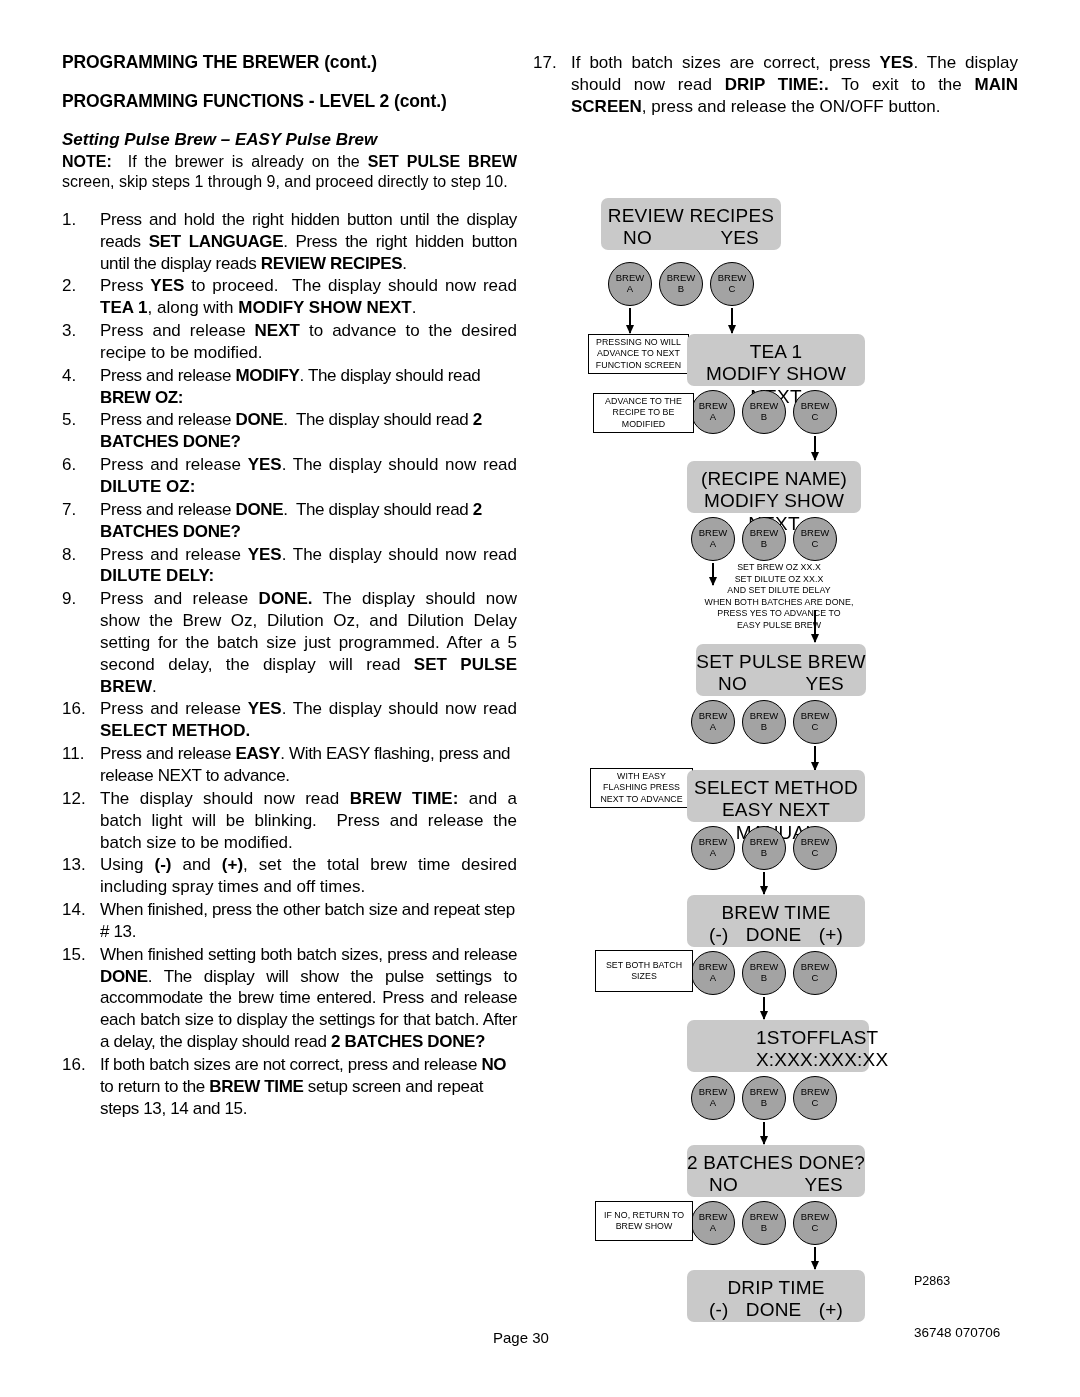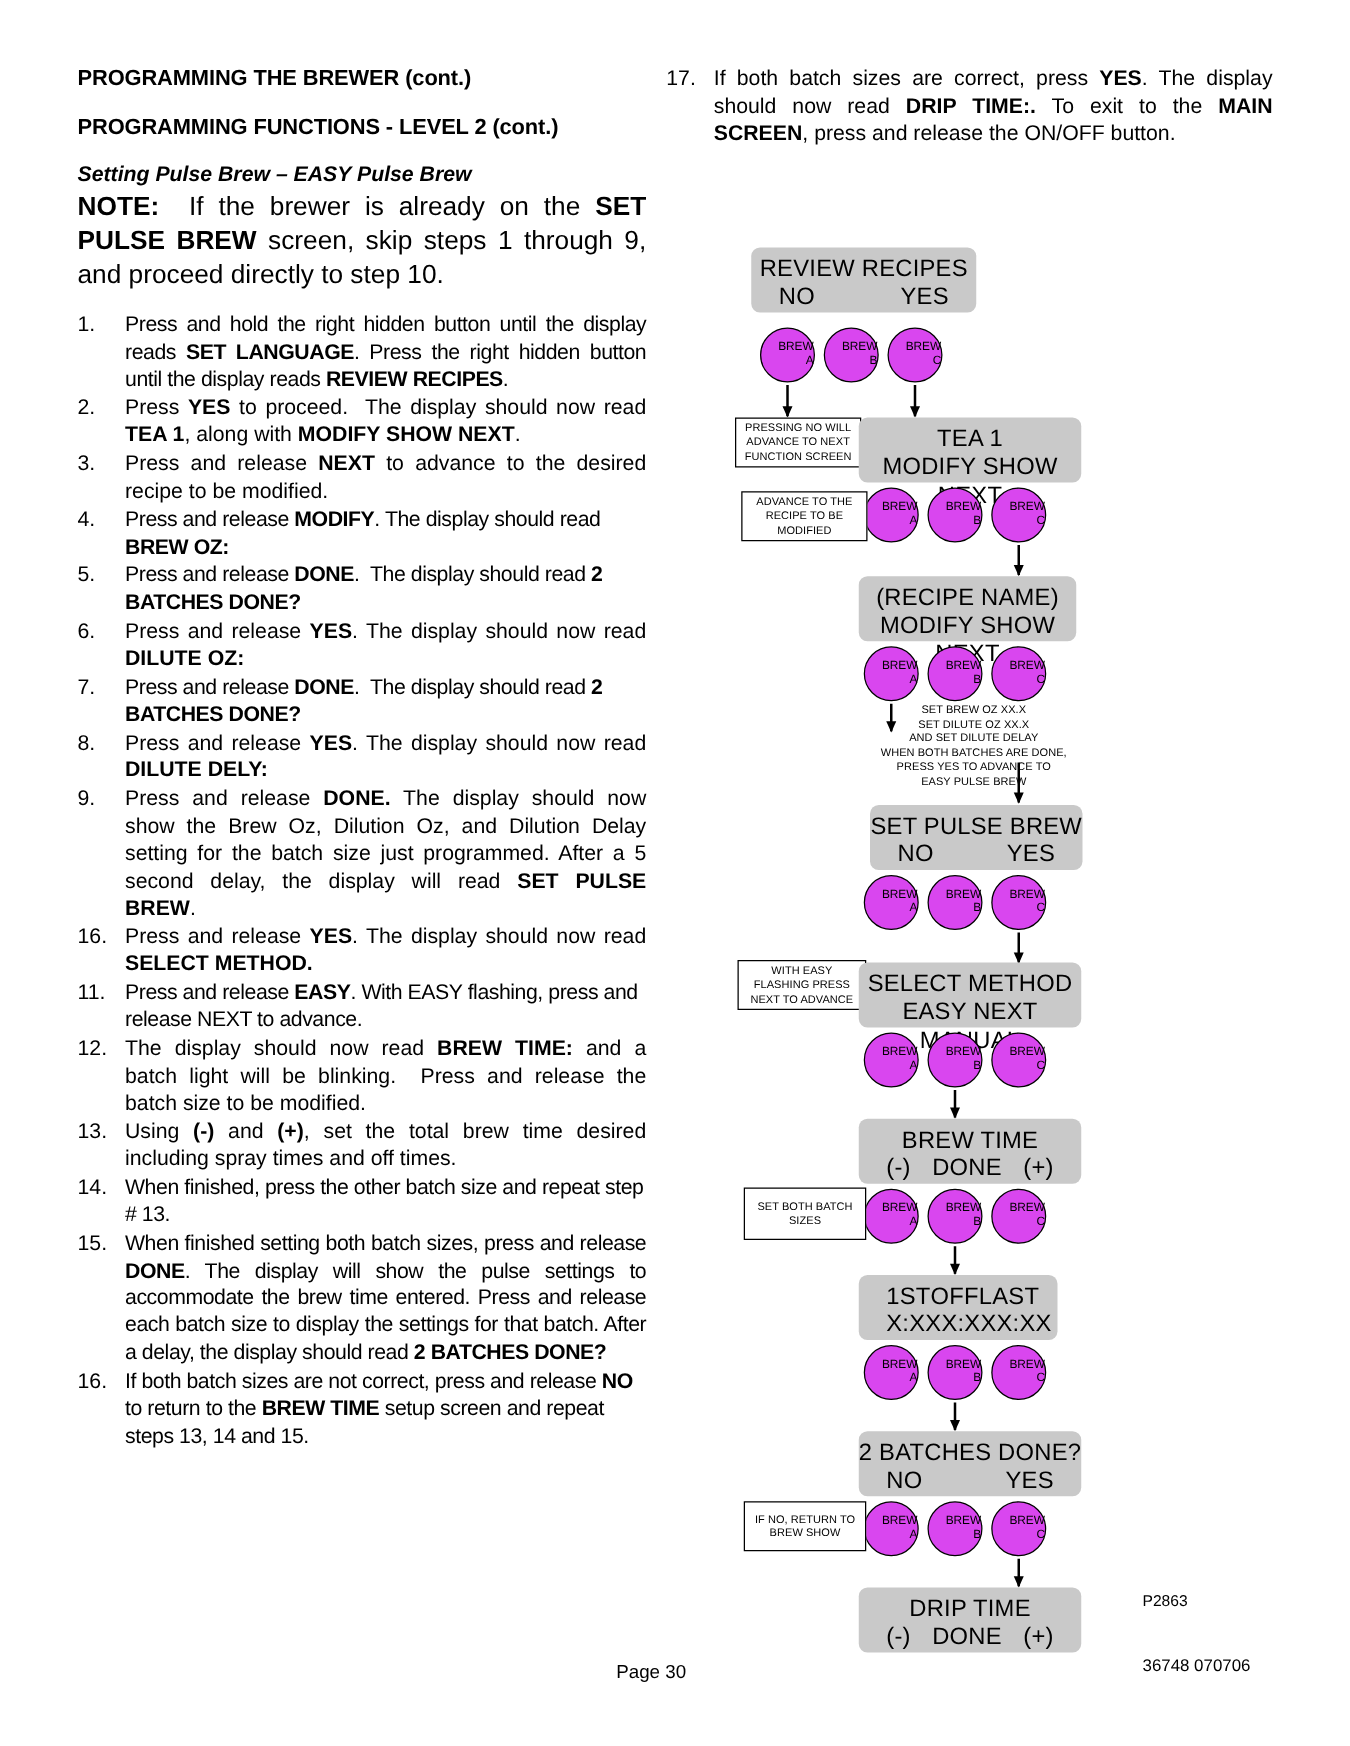--- a/index.html
+++ b/index.html
@@ -38,21 +38,21 @@
   .head3 {
     font-weight: bold;
     font-size: 17px;
     margin: 0 0 1px 0;
     line-height: 1.2;
     font-style: italic;
   }
 
   
   .note {
-    font-size: 21px;
+    font-size: 16px;
     line-height: 1.29;
     text-align: justify;
     margin: 0 0 16px 0;
   }
   .note b { font-weight: bold; }
 
   
   ol.steps {
     list-style: none;
     margin: 0; padding: 0;
@@ -119,24 +119,24 @@
     justify-content: space-between;
     padding: 0 22px;
   }
   .screen .rowc { display: block; }
 
   .btn {
     position: absolute;
     width: 44px; height: 44px;
     border: 1.6px solid #000;
     border-radius: 50%;
-    background: #d946ef;
+    background: #a3a3a3;
     font-size: 9.5px;
     line-height: 1.12;
-    text-align: right;
+    text-align: center;
     padding-top: 10px;
     letter-spacing: 0px;
   }
 
   .anno {
     position: absolute;
     border: 1.4px solid #000;
     background: #fff;
     font-size: 8.8px;
     line-height: 1.3;
@@ -362,21 +362,21 @@
   <div class="btn" style="left:260px; top:761px;">
     <span>BREW</span><br><span>C</span>
   </div>
 
   <div class="anno" style="left:62px; top:760px; width:98px; height:42px;">
     <span>SET BOTH BATCH SIZES</span>
   </div>
 
   <div class="arrow" style="left:230px; top:807px; height:22px;"></div>
 
-  <div class="screen" style="left:154px; top:830px; width:159px; height:52px;">
+  <div class="screen" style="left:154px; top:830px; width:182px; height:52px;padding-left:47px;">
     <div class="row3">
       <span>1ST</span>
       <span>OFF</span>
       <span>LAST</span>
     </div>
     <div class="row3">
       <span>X:XX</span>
       <span>X:XX</span>
       <span>X:XX</span>
     </div>

